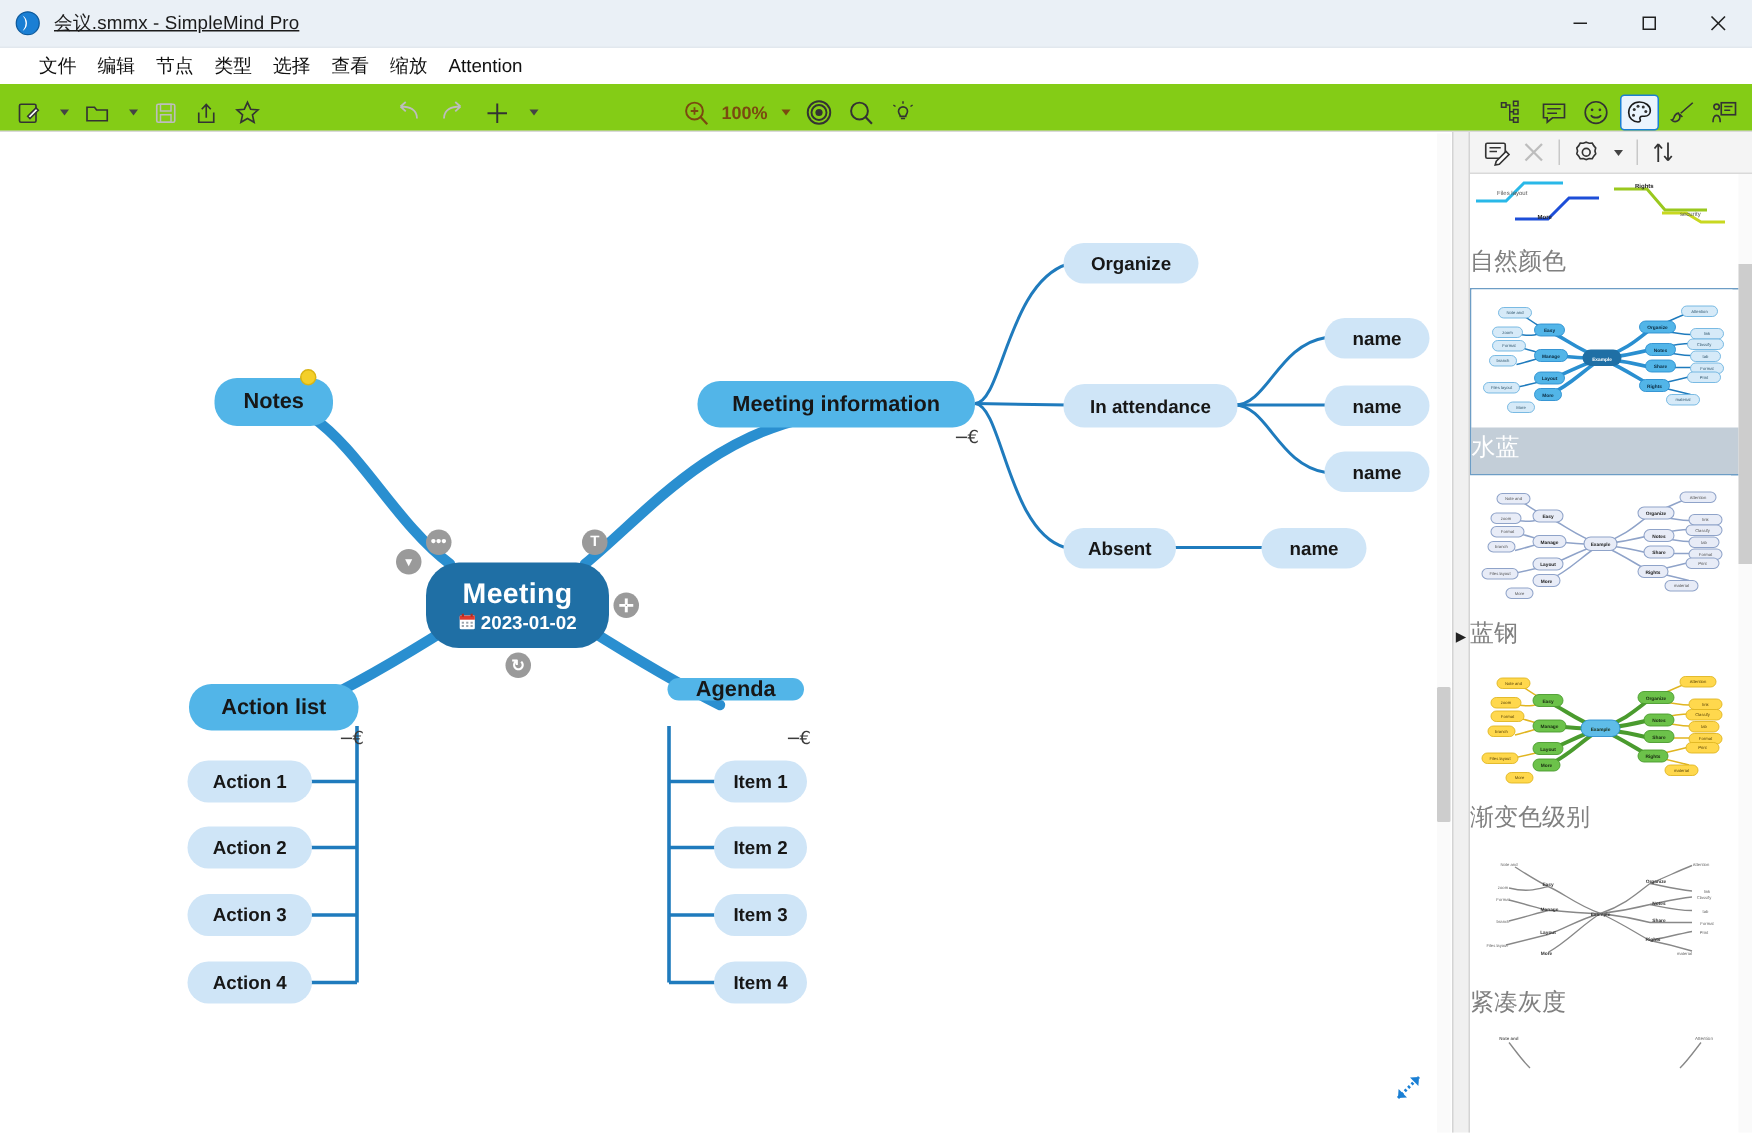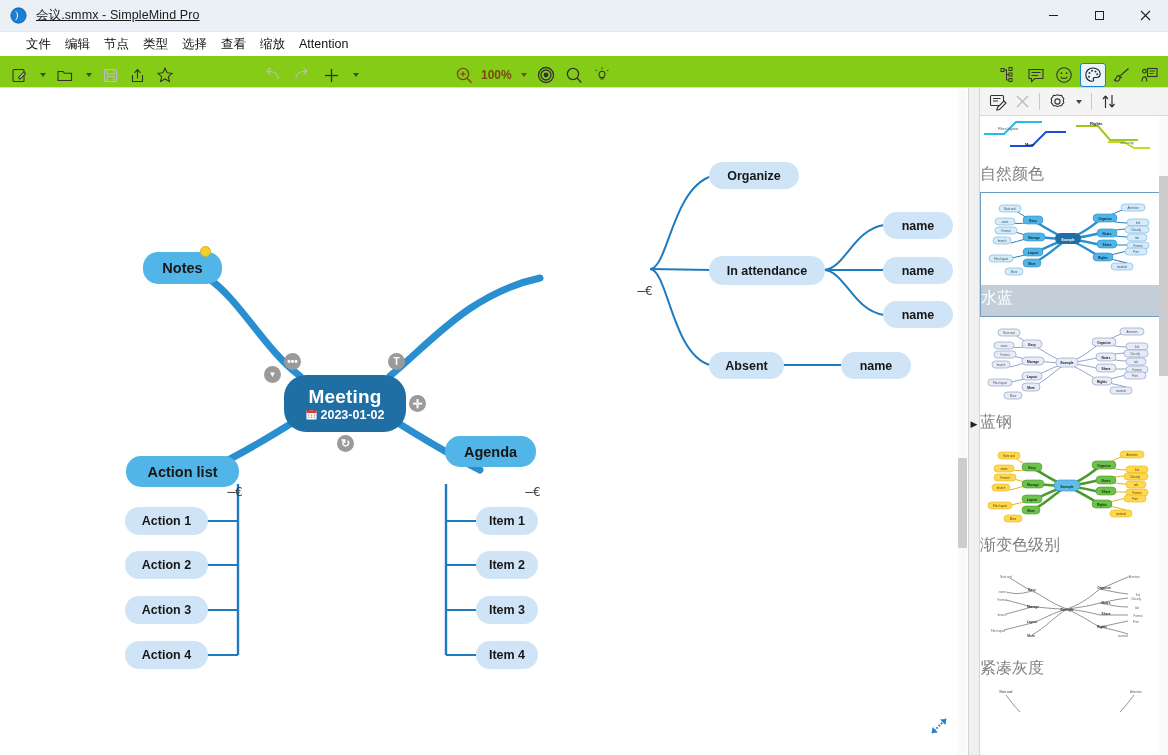--- a/index.html
+++ b/index.html
@@ -366,20 +366,23 @@
       </div>
     <div class="handle" style="left:337px; top:347px; font-size:11px;">
       <span>↻</span>
       </div>
 
     <div class="node node-l1" style="left:143px; top:164px; width:79px; height:32px;">
       <span>Notes</span>
     </div>
     <div class="badge-dot" style="left:200px; top:158px;"></div>
 
+    <div class="node node-l1" style="left:465px; top:166px; width:185px; height:31px;">
+      <span>Meeting information</span>
+    </div>
     <div class="collapse-h" style="left:636px; top:196px;">
       <span>−€</span></div>
 
     <div class="node node-leaf" style="left:709px; top:74px; width:90px; height:27px; font-weight:bold;">
       <span>Organize</span>
     </div>
     <div class="node node-leaf" style="left:709px; top:168px; width:116px; height:29px; font-weight:bold;">
       <span>In attendance</span>
     </div>
     <div class="node node-leaf" style="left:709px; top:264px; width:75px; height:27px; font-weight:bold;">
@@ -410,21 +413,21 @@
     <div class="node node-leaf" style="left:125px; top:463px; width:83px; height:28px;">
       <span>Action 2</span>
       </div>
     <div class="node node-leaf" style="left:125px; top:508px; width:83px; height:28px;">
       <span>Action 3</span>
       </div>
     <div class="node node-leaf" style="left:125px; top:553px; width:83px; height:28px;">
       <span>Action 4</span>
       </div>
 
-    <div class="node node-l1" style="left:445px; top:348px; width:91px; height:31px;text-align:center;">
+    <div class="node node-l1" style="left:445px; top:364px; width:91px; height:15px;text-align:center;">
       <span>Agenda</span>
     </div>
     <div class="collapse-h" style="left:524px; top:397px;">
       <span>−€</span></div>
     <div class="node node-leaf" style="left:476px; top:419px; width:62px; height:28px;">
       <span>Item 1</span>
       </div>
     <div class="node node-leaf" style="left:476px; top:463px; width:62px; height:28px;">
       <span>Item 2</span>
       </div>

